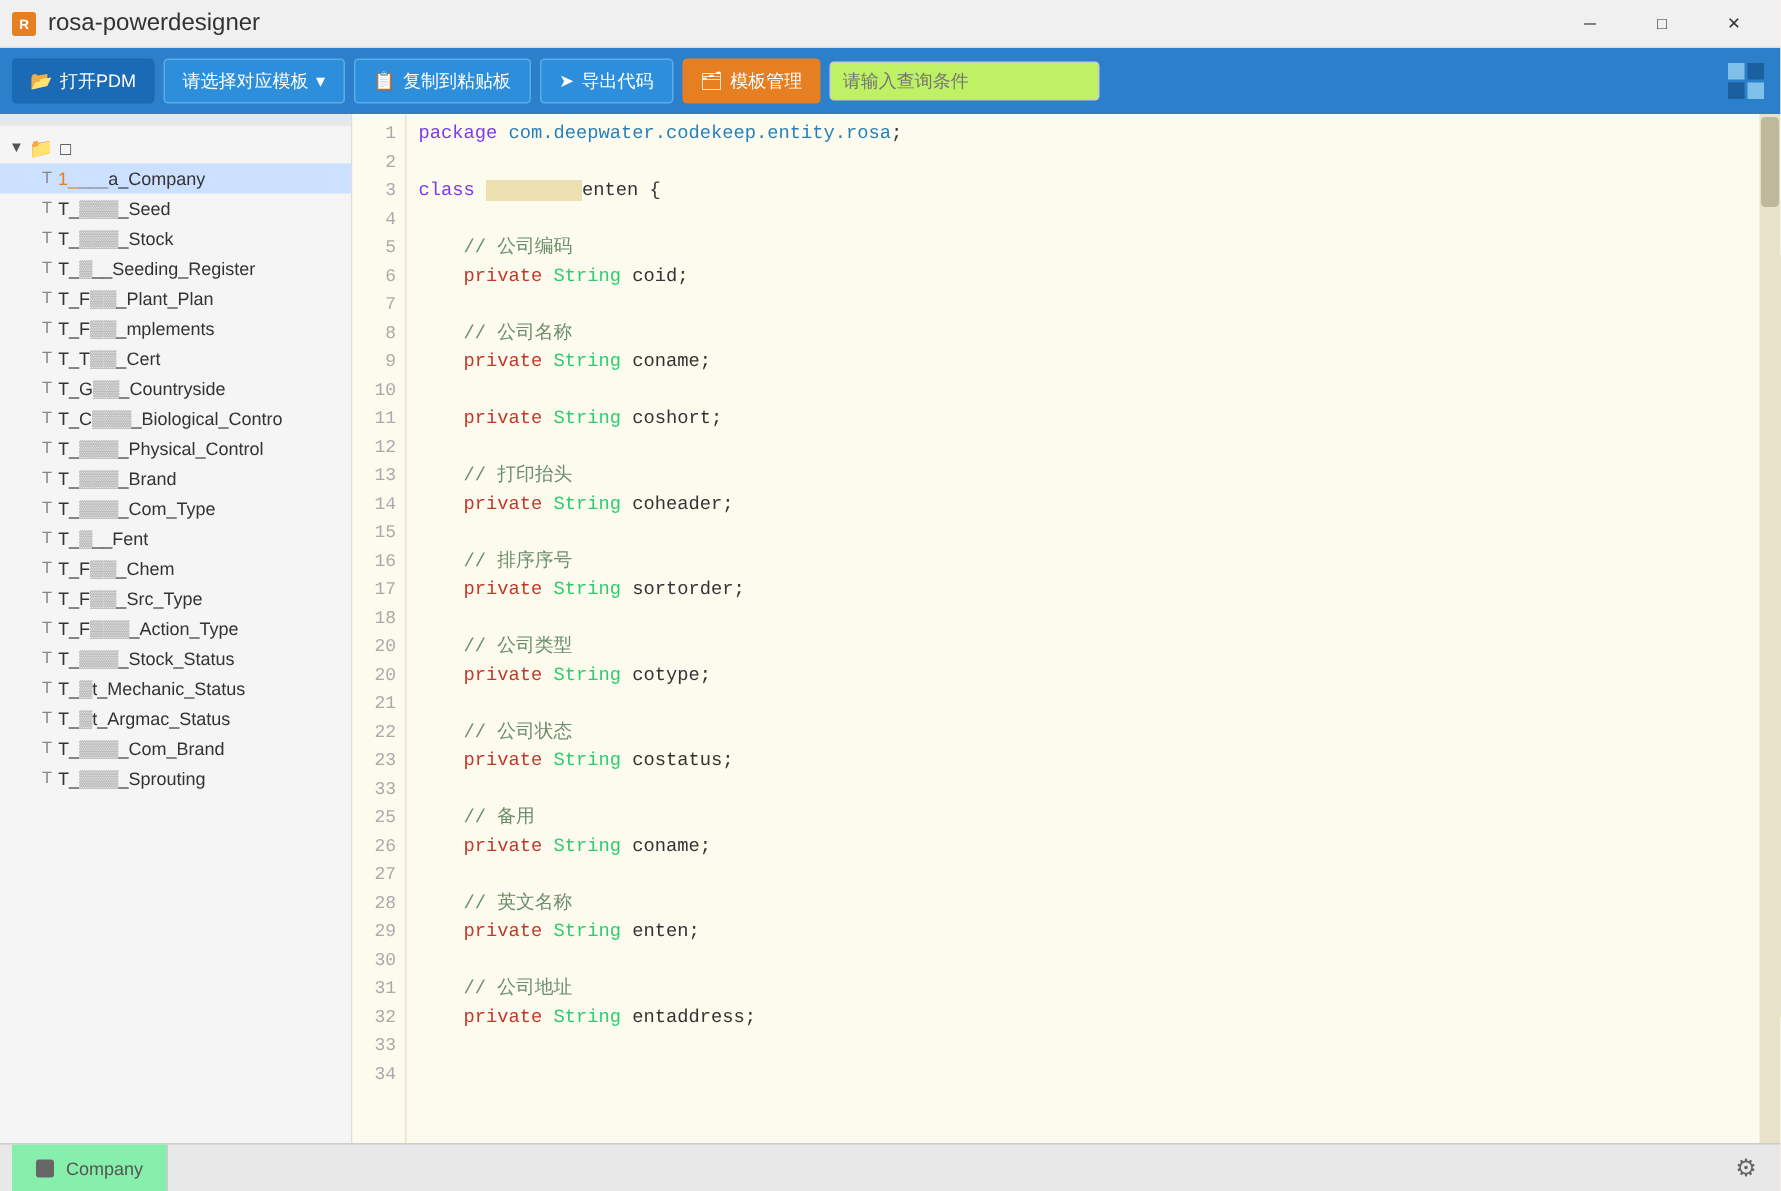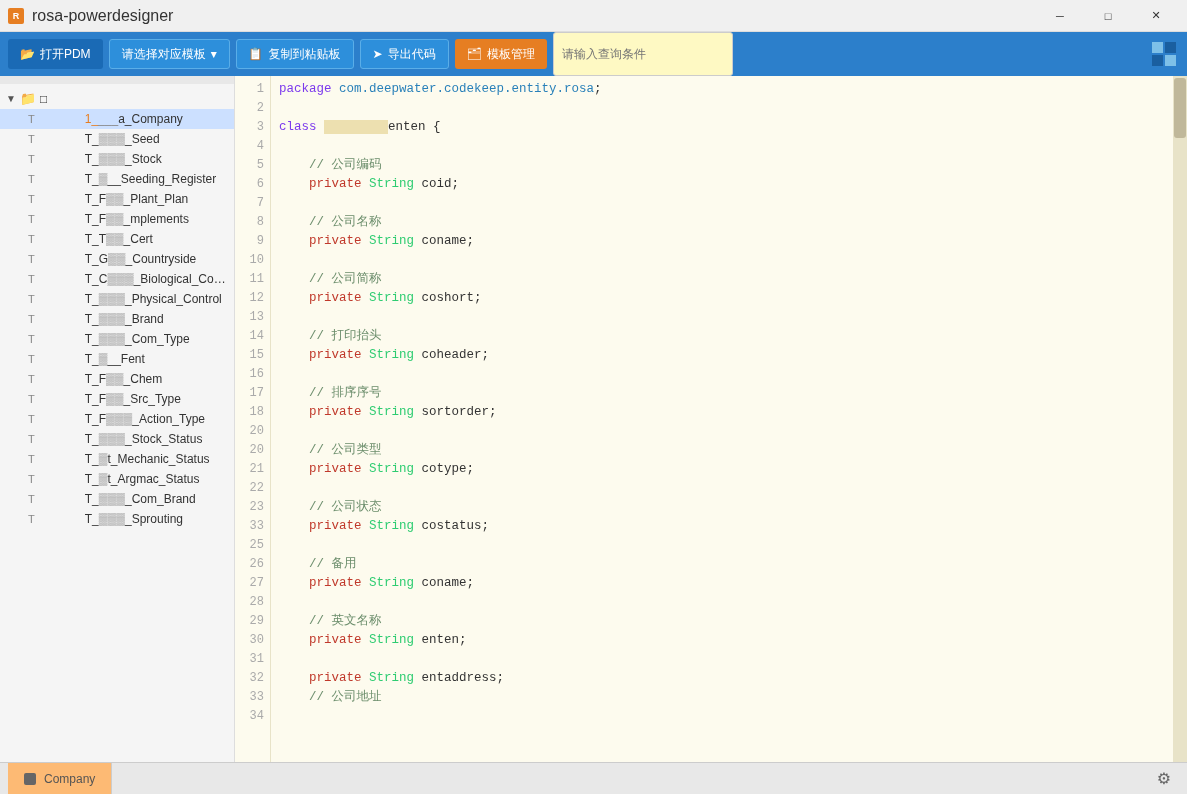--- a/index.html
+++ b/index.html
@@ -55,27 +55,27 @@
       display: flex; align-items: center; gap: 5px;
       white-space: nowrap;
     }
     .toolbar-btn-blue { background: #1a6ab5; color: white; }
     .toolbar-btn-blue2 { background: #2d8fdb; color: white; border: 1px solid #5aaee8; }
     .toolbar-btn-arrow {
       background: #2d8fdb; color: white; border: 1px solid #5aaee8;
     }
     .toolbar-btn-orange { background: #e67e22; color: white; }
     .toolbar-search {
-      height: 44px;
+      height: 26px;
       border: 1px solid #ccc;
       border-radius: 3px;
       padding: 0 8px;
       font-size: 12px;
       width: 180px;
-      background: #fef9c3;
+      background: #bef264;
     }
     .toolbar-logo {
       margin-left: auto;
       width: 30px; height: 30px;
       display: flex; align-items: center; justify-content: center;
     }
     .logo-grid {
       display: grid; grid-template-columns: 1fr 1fr; gap: 2px;
     }
     .logo-cell {
@@ -118,21 +118,21 @@
     .tree-item {
       display: flex; align-items: center;
       padding: 3px 6px 3px 28px;
       gap: 4px;
       cursor: pointer;
       white-space: nowrap;
       overflow: hidden;
     }
     .tree-item.selected { background: #cce0ff; }
     .tree-item-icon { font-size: 11px; color: #888; flex-shrink: 0; }
-    .tree-item-label { font-size: 12px; color: #333; overflow: hidden; text-overflow: ellipsis; margin-left: 46px; }
+    .tree-item-label { font-size: 12px; color: #333; overflow: hidden; text-overflow: ellipsis; }
 
     
     .code-area {
       flex: 1;
       background: #fdfbee;
       overflow: hidden;
       display: flex;
       flex-direction: column;
       position: relative;
     }
@@ -206,21 +206,21 @@
       display: flex; align-items: center;
       padding: 0 16px;
       background: #e8e8e8;
       border-right: 1px solid #ccc;
       font-size: 12px;
       color: #555;
       cursor: pointer;
       gap: 8px;
     }
     .status-tab.active {
-      background: #fdba74;
+      background: #86efac;
     }
     .status-tab-dot {
       width: 12px; height: 12px;
       background: #666;
       border-radius: 2px;
     }
     .status-gear {
       margin-left: auto;
       width: 30px; height: 30px;
       display: flex; align-items: center; justify-content: center;
@@ -419,43 +419,42 @@
         <div class="code-line"><span class="kw-package">package</span> <span class="package-path">com.deepwater.codekeep.entity.rosa</span><span class="normal">;</span></div>
         <div class="code-line">&nbsp;</div>
         <div class="code-line"><span class="kw-class">class</span> <span class="class-name">&nbsp;&nbsp;&nbsp;&nbsp;&nbsp;&nbsp;&nbsp;&nbsp;</span><span class="normal">enten {</span></div>
         <div class="code-line">&nbsp;</div>
         <div class="code-line"><span class="comment">    // 公司编码</span></div>
         <div class="code-line"><span class="normal">    </span><span class="kw-private">private</span><span class="normal"> </span><span class="kw-string">String</span><span class="normal"> coid;</span></div>
         <div class="code-line">&nbsp;</div>
         <div class="code-line"><span class="comment">    // 公司名称</span></div>
         <div class="code-line"><span class="normal">    </span><span class="kw-private">private</span><span class="normal"> </span><span class="kw-string">String</span><span class="normal"> coname;</span></div>
         <div class="code-line">&nbsp;</div>
-        <div class="code-line"><span class="comment">    // 公司简称</span></div>
         <div class="code-line"><span class="normal">    </span><span class="kw-private">private</span><span class="normal"> </span><span class="kw-string">String</span><span class="normal"> coshort;</span></div>
         <div class="code-line">&nbsp;</div>
         <div class="code-line"><span class="comment">    // 打印抬头</span></div>
         <div class="code-line"><span class="normal">    </span><span class="kw-private">private</span><span class="normal"> </span><span class="kw-string">String</span><span class="normal"> coheader;</span></div>
         <div class="code-line">&nbsp;</div>
         <div class="code-line"><span class="comment">    // 排序序号</span></div>
         <div class="code-line"><span class="normal">    </span><span class="kw-private">private</span><span class="normal"> </span><span class="kw-string">String</span><span class="normal"> sortorder;</span></div>
         <div class="code-line">&nbsp;</div>
         <div class="code-line"><span class="comment">    // 公司类型</span></div>
         <div class="code-line"><span class="normal">    </span><span class="kw-private">private</span><span class="normal"> </span><span class="kw-string">String</span><span class="normal"> cotype;</span></div>
         <div class="code-line">&nbsp;</div>
         <div class="code-line"><span class="comment">    // 公司状态</span></div>
         <div class="code-line"><span class="normal">    </span><span class="kw-private">private</span><span class="normal"> </span><span class="kw-string">String</span><span class="normal"> costatus;</span></div>
         <div class="code-line">&nbsp;</div>
         <div class="code-line"><span class="comment">    // 备用</span></div>
         <div class="code-line"><span class="normal">    </span><span class="kw-private">private</span><span class="normal"> </span><span class="kw-string">String</span><span class="normal"> coname;</span></div>
         <div class="code-line">&nbsp;</div>
         <div class="code-line"><span class="comment">    // 英文名称</span></div>
         <div class="code-line"><span class="normal">    </span><span class="kw-private">private</span><span class="normal"> </span><span class="kw-string">String</span><span class="normal"> enten;</span></div>
         <div class="code-line">&nbsp;</div>
+        <div class="code-line"><span class="comment">    // 公司地址</span></div>
         <div class="code-line"><span class="normal">    </span><span class="kw-private">private</span><span class="normal"> </span><span class="kw-string">String</span><span class="normal"> entaddress;</span></div>
-        <div class="code-line"><span class="comment">    // 公司地址</span></div>
         <div class="code-line">&nbsp;</div>
       </div>
       <div class="code-scrollbar">
         <div class="scroll-thumb"></div>
       </div>
     </div>
   </div>
 </div>
 
 <div class="statusbar">

